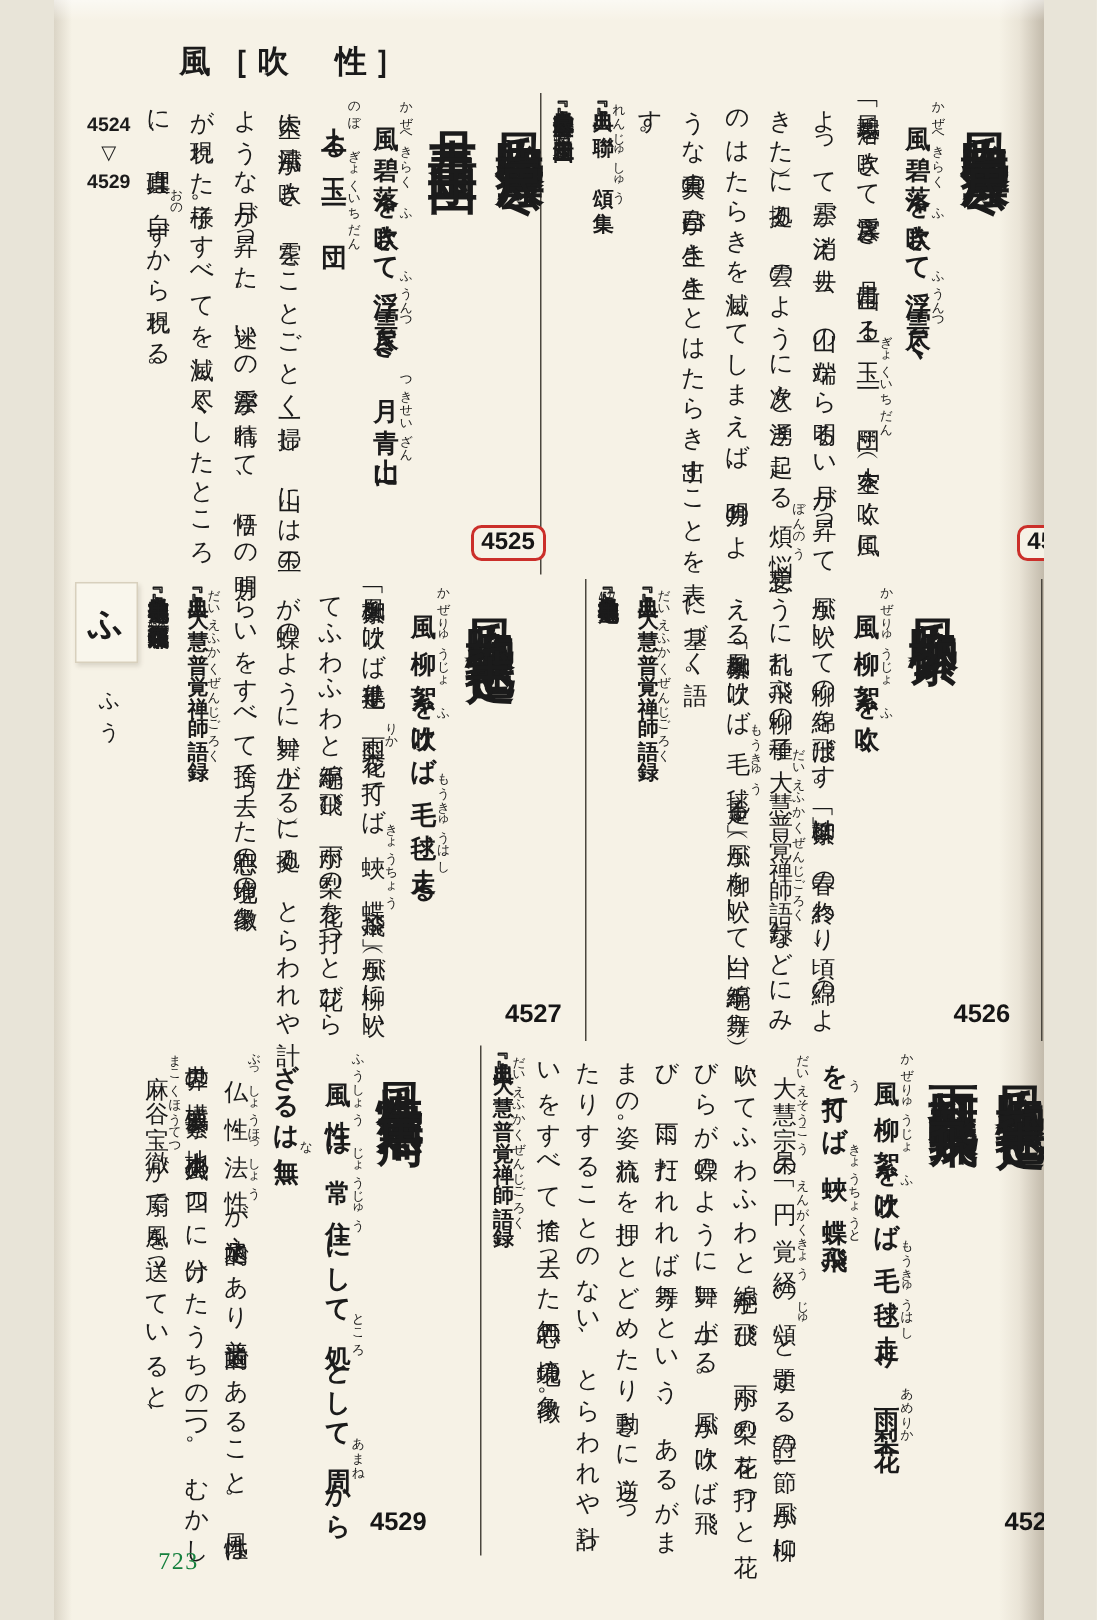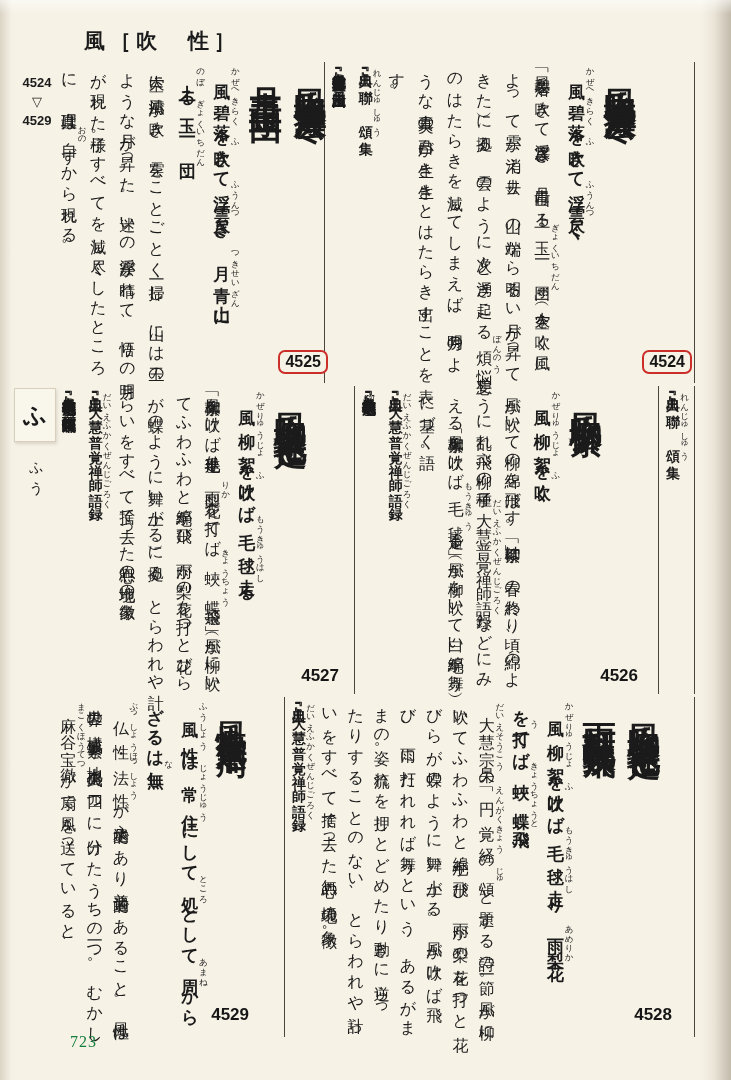--- a/index.html
+++ b/index.html
@@ -1,18 +1,18 @@
 <!DOCTYPE html>
 <html lang="ja"><head>
 <meta charset="utf-8">
 <style>
   * { margin:0; padding:0; box-sizing:border-box; }
   html,body { background:#e8e4d8; }
   .page {
-    position:relative; width:731px; height:1080px; margin:0 auto;
+    position:relative; width:660px; height:1080px; margin:0 auto;
     background:#f6f2e6; color:#1b1b1b; overflow:hidden;
     font-family:"Liberation Serif","DejaVu Serif",serif;
   }
   .edge-right { position:absolute; right:0; top:0; width:30px; height:100%;
     background:linear-gradient(to right, rgba(125,105,80,0) 0%, rgba(125,105,80,0.10) 45%, rgba(110,95,75,0.38) 100%); }
   .edge-left { position:absolute; left:0; top:0; width:12px; height:100%;
     background:linear-gradient(to right, rgba(110,95,70,0.20), rgba(110,95,70,0)); }
   .edge-top { position:absolute; left:0; top:0; width:100%; height:14px;
     background:linear-gradient(to bottom, rgba(255,255,255,0.55), rgba(255,255,255,0)); }
 

